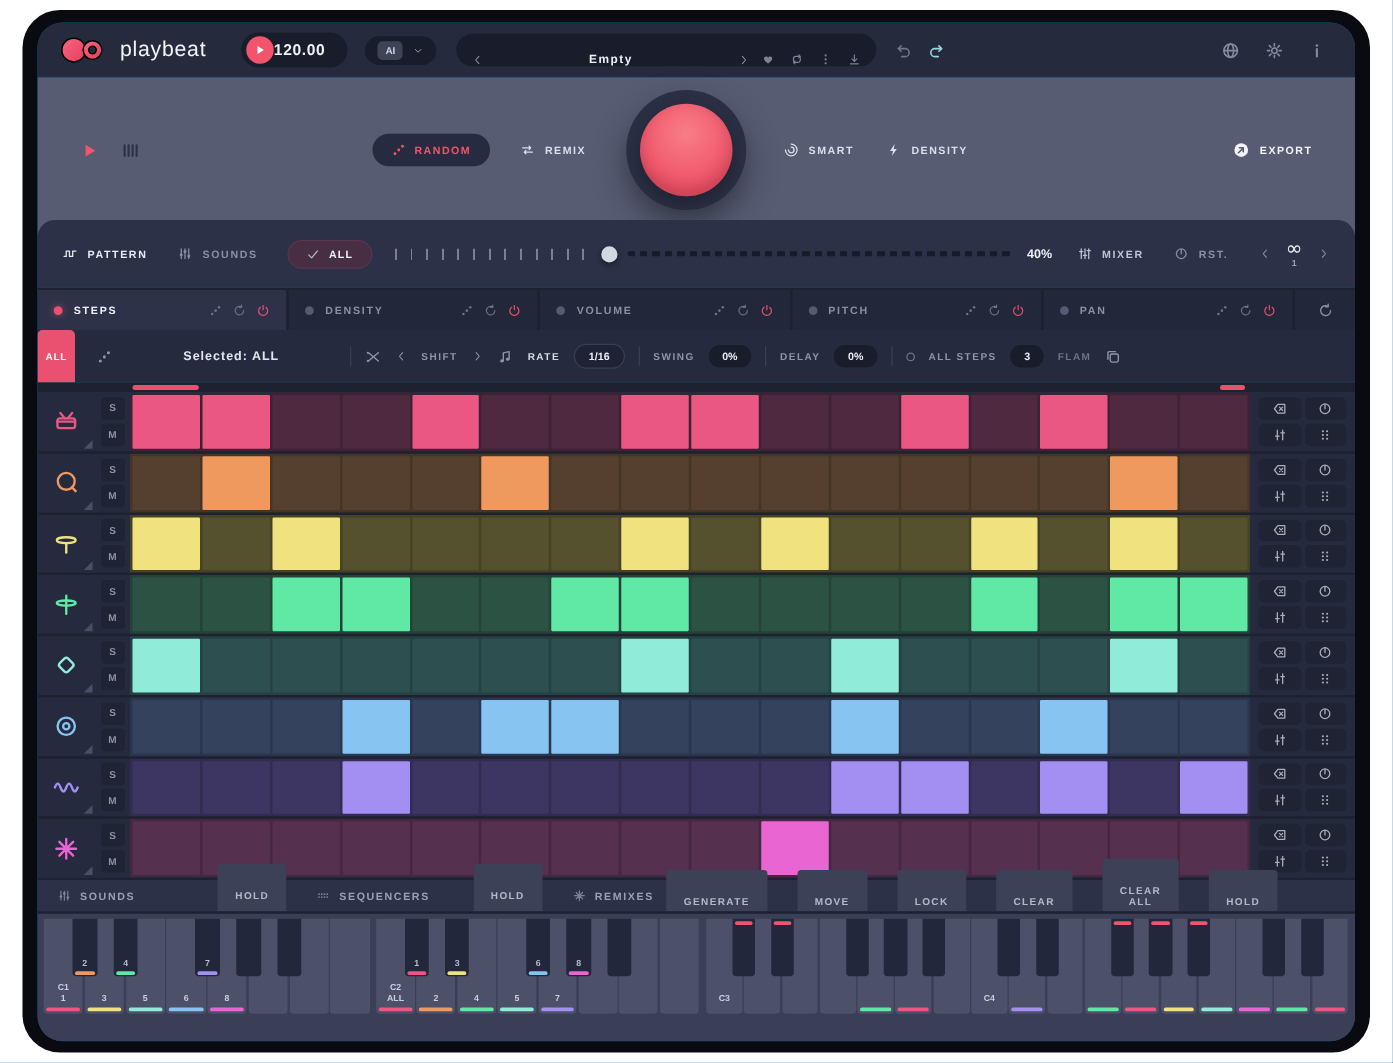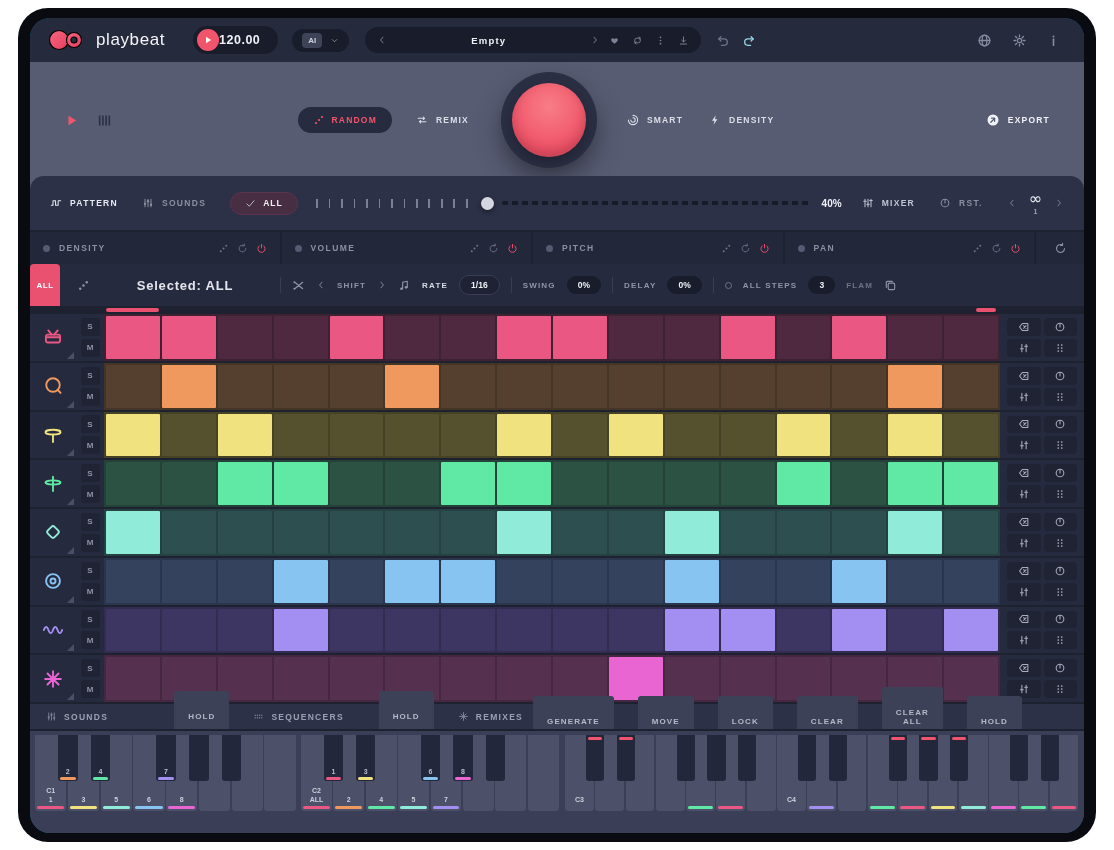--- a/index.html
+++ b/index.html
@@ -18,21 +18,21 @@
   
   .topbar{height:44px;flex:none;display:flex;align-items:center;background:#262a3d;padding:0 24px 0 18px;gap:0}
   .logo{display:flex;align-items:center;gap:10px;margin-right:28px}
   .logo-mark{width:38px;height:24px}
   .logo-text{color:#f4f5f8;font-size:17px;letter-spacing:.6px}
   .bpm-box{display:flex;align-items:center;background:#181c2b;border-radius:15px;padding:3px 18px 3px 4px;margin-right:14px}
   .bpm-play{width:22px;height:22px;border-radius:50%;background:#f2556b;color:#fff;display:flex;align-items:center;justify-content:center;padding:6px}
   .bpm-value{color:#eef0f5;font-size:12.5px;font-weight:700;letter-spacing:.5px}
   .ai-box{display:flex;align-items:center;gap:8px;background:#181c2b;border-radius:13px;padding:4px 10px;margin-right:16px;color:#9aa0b4}
   .ai-badge{background:#3f4357;color:#cdd1de;font-size:8px;font-weight:700;padding:3px 6px;border-radius:4px}
-  .preset-bar{width:336px;height:26px;background:#181c2b;border-radius:13px;display:flex;align-items:center;padding:0 12px;gap:9px;color:#8a8fa2}
+  .preset-bar{width:336px;height:26px;background:#181c2b;border-radius:13px;display:flex;align-items:flex-end;padding:0 12px;gap:9px;color:#8a8fa2}
   .preset-name{flex:1;text-align:center;color:#eef0f5;font-size:9.5px;font-weight:700;letter-spacing:1.2px}
   .pb-icons{display:flex;gap:12px;align-items:center;color:#7d8296}
   .histbtns{display:flex;gap:12px;align-items:center;margin-left:14px}
   .undo{color:#70758a}.redo{color:#96d6e6}
   .top-right{margin-left:auto;display:flex;gap:20px;align-items:center;color:#858aa0}
 
   
   .hero{height:126px;flex:none;background:#585c73;display:flex;align-items:center;padding:0 34px 10px 34px}
   .sp{flex:1}
   .hero-left{display:flex;gap:18px;align-items:center}
@@ -78,21 +78,21 @@
   .ticons{margin-left:auto;display:flex;gap:8px;align-items:center}
   .ti{width:11px;height:11px;color:#6d7288}
   .ti.pw{color:#ea5070}
   .trefresh{width:48px;flex:none;background:#23273a;display:flex;align-items:center;justify-content:center;color:#8a8fa2}
 
   
   .controlsrow{height:42px;flex:none;background:#262a3e;display:flex;align-items:center;gap:11px;padding-right:16px}
   .alltab{width:30px;height:100%;background:#ea5070;color:#fff;font-size:8px;font-weight:700;letter-spacing:.5px;
     display:flex;align-items:center;justify-content:center;border-radius:4px 4px 0 0;margin-right:6px}
   .cdim{color:#9095aa}
-  .selbox{flex:0 0 168px;text-align:center;color:#e4e6ee;font-size:13px;font-weight:700;letter-spacing:.8px}
+  .selbox{flex:0 0 168px;text-align:center;color:#e4e6ee;font-size:10px;font-weight:700;letter-spacing:.8px}
   .ctl-label{font-size:8px;font-weight:700;letter-spacing:1.2px;color:#8f94a8}
   .ctl-label.lt{color:#d8dae4}
   .ctl-label.dim{color:#6d7288}
   .pill{background:#181c2b;border-radius:10px;padding:4px 11px;font-size:8.5px;font-weight:700;color:#eef0f5}
   .pill.rate{background:#1e2234;border:1px solid #3a3e54}
   .dotc{width:7px;height:7px;border:1.5px solid #6d7288;border-radius:50%;flex:none}
   .vsep{width:1px;height:16px;background:#3a3e54}
 
   
   .indicator{height:8px;flex:none;background:#1d2130;display:grid;grid-template-columns:46px 28px 1fr 84px}
@@ -385,20 +385,45 @@
     </div>
     <span class="i10 pbchev" data-icon="chev-right">
           <svg viewBox="0 0 14 14">
             <path d="M5.5 3 9 7l-3.5 4"></path>
           </svg>
         </span>
   </section>
 
   <section class="tabsrow">
     <div id="tabs" style="display:flex;flex:1;gap:2px">
+          <div class="tab active">
+            <span class="tdot"></span>
+            <span class="tlabel">STEPS</span>
+            <span class="ticons">
+              <span class="ti" data-icon="dice">
+                <svg viewBox="0 0 14 14">
+                  <circle cx="3.5" cy="10.5" r="1.3" fill="currentColor" stroke="none"></circle>
+                  <circle cx="7" cy="7" r="1.3" fill="currentColor" stroke="none"></circle>
+                  <circle cx="10.5" cy="3.5" r="1.3" fill="currentColor" stroke="none"></circle>
+                </svg>
+              </span>
+              <span class="ti" data-icon="loop">
+                <svg viewBox="0 0 14 14">
+                  <path d="M11.3 7A4.3 4.3 0 1 1 9 3.2"></path>
+                  <path d="M9.2 1.4v2.2H7"></path>
+                </svg>
+              </span>
+              <span class="ti pw" data-icon="power">
+                <svg viewBox="0 0 14 14">
+                  <path d="M7 1.8v4.4"></path>
+                  <path d="M4.2 3.6a4.6 4.6 0 1 0 5.6 0"></path>
+                </svg>
+              </span>
+            </span>
+          </div>
           <div class="tab">
             <span class="tdot"></span>
             <span class="tlabel">DENSITY</span>
             <span class="ticons">
               <span class="ti" data-icon="dice">
                 <svg viewBox="0 0 14 14">
                   <circle cx="3.5" cy="10.5" r="1.3" fill="currentColor" stroke="none"></circle>
                   <circle cx="7" cy="7" r="1.3" fill="currentColor" stroke="none"></circle>
                   <circle cx="10.5" cy="3.5" r="1.3" fill="currentColor" stroke="none"></circle>
                 </svg>

